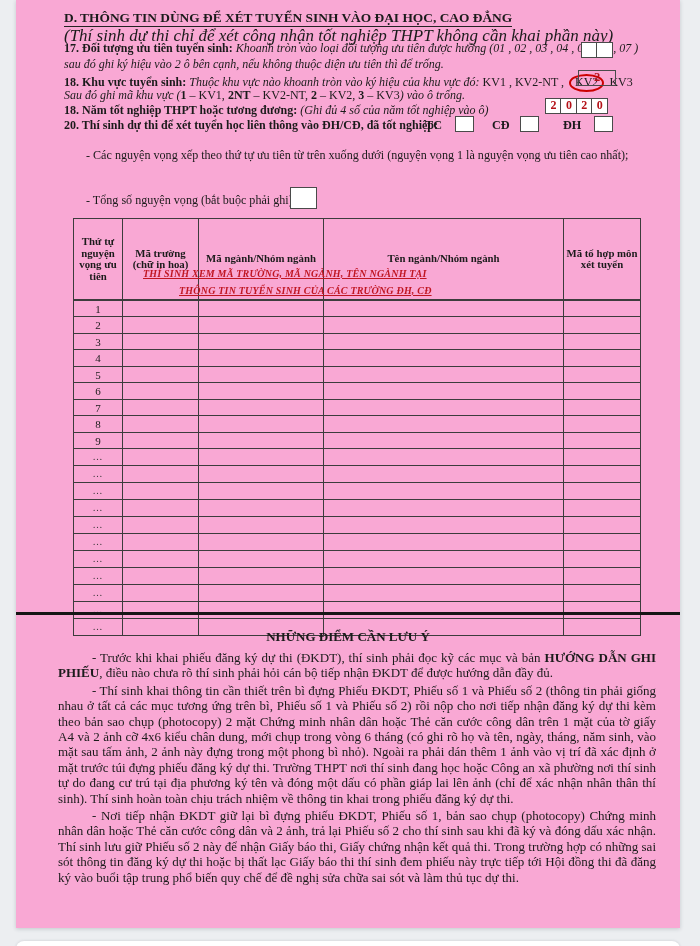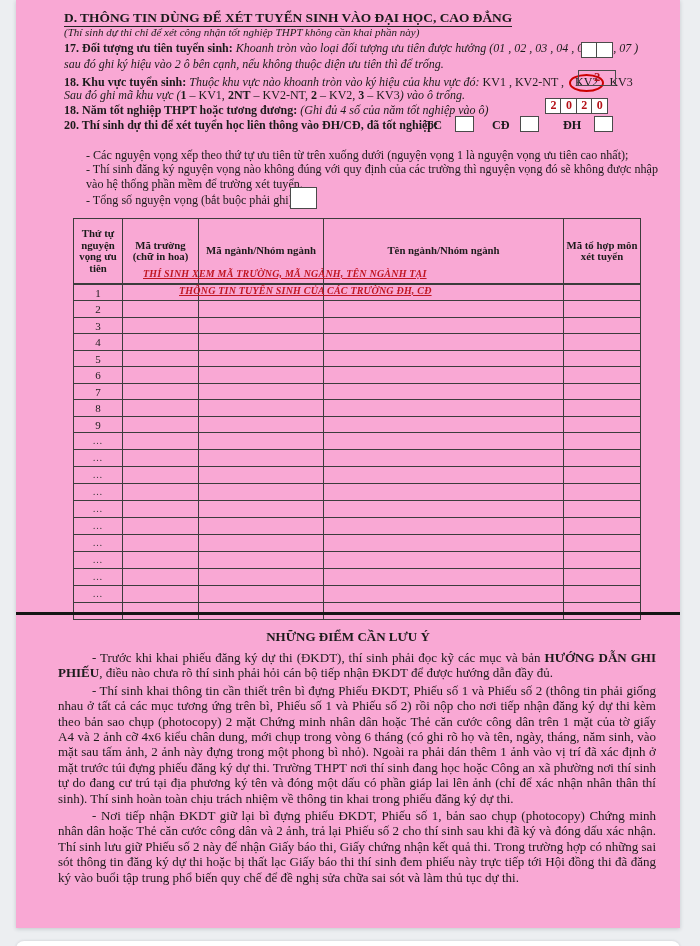--- a/index.html
+++ b/index.html
@@ -9,38 +9,38 @@
   .page { position:absolute; left:16px; top:0; width:664px; height:928px; background:#f9a8d4;
           box-shadow:0 1px 4px rgba(40,45,60,.20); }
   .next-page { position:absolute; left:16px; top:941px; width:664px; height:8px;
                background:#ffffff; border-radius:9px 9px 0 0; box-shadow:0 0 3px rgba(40,45,60,.18); }
   .abs { position:absolute; white-space:nowrap; }
   .t12 { font-size:12px; line-height:15px; }
   .seg-b { font-weight:bold; font-style:normal; }
   .seg-i { font-style:italic; }
   .seg-n { font-style:normal; }
   .d-title { font-size:13.4px; font-weight:bold; border-bottom:1px solid #222; padding-bottom:1px; }
-  .d-sub { font-size:11px; font-style:italic; }
+  .d-sub { font-size:17px; font-style:italic; }
   .kv-part { font-style:normal; }
   .kv2-circle { display:inline-block; border:2px solid #cc0000; border-radius:50%;
                 padding:1px 4px 2px 4px; margin:2px 2px; line-height:11px; }
   .cellbox { display:inline-block; width:17px; height:16px; border:1.6px solid #4a4a4a;
              background:#fff; vertical-align:middle; text-align:center;
              font-weight:bold; font-size:12px; line-height:13px; color:#b41118; }
   .cellbox + .cellbox { margin-left:-1.6px; }
   .widebox { display:inline-block; width:38px; height:16px; border:1.6px solid #4a4a4a;
              text-align:center; font-weight:bold; font-size:12.5px; line-height:13px; color:#b41118; }
   .sumbox { position:absolute; width:27px; height:22px; border:1.4px solid #4a4a4a; background:#fff; }
   .opt-label { font-weight:bold; font-size:12.2px; }
   .bullet { font-size:12.1px; line-height:14.8px; }
   .wrap2 { white-space:normal; text-align:justify; }
   table.nv { position:absolute; left:57px; top:218px; width:567px; border-collapse:collapse; table-layout:fixed; }
   table.nv th, table.nv td { border:1px solid #3c3c3c; padding:0; text-align:center; overflow:hidden; }
   table.nv th { font-size:10.8px; line-height:11.6px; font-weight:bold; height:48px;
-                border-bottom:2.5px solid #3c3c3c; padding:9px 2px; }
+                border-bottom:2.5px solid #3c3c3c; padding:17px 2px; }
   table.nv td { font-size:11px; height:16.5px; line-height:12px; }
   table.nv tr.dots td { height:17px; font-size:10px; letter-spacing:1px; color:#333; }
   .overlay-red { position:absolute; left:127px; font-weight:bold; font-size:10px; color:#c01622;
                  text-decoration:underline; letter-spacing:.2px; white-space:nowrap;font-style:italic; }
   .sep { position:absolute; left:0; right:0; top:612px; height:3px; background:#161616; }
   .notes-title { position:absolute; left:0; right:0; top:629px; text-align:center;
                  font-weight:bold; font-size:13px; }
   .notes { position:absolute; left:42px; top:650px; width:598px; font-size:13px;
            line-height:15.4px; text-align:justify; }
   .notes p { text-indent:34px; margin-bottom:2px; }
@@ -82,21 +82,20 @@
 
     <div class="abs t12 seg-b" style="left:48px; top:118px;">20. Thí sinh dự thi để xét tuyển học liên thông vào ĐH/CĐ, đã tốt nghiệp:</div>
     <span class="abs opt-label" style="left:409px; top:118px;">TC</span>
     <span class="abs cellbox" style="left:439px; top:116px; width:19px;"></span>
     <span class="abs opt-label" style="left:476px; top:118px;">CĐ</span>
     <span class="abs cellbox" style="left:504px; top:116px; width:19px;"></span>
     <span class="abs opt-label" style="left:547px; top:118px;">ĐH</span>
     <span class="abs cellbox" style="left:578px; top:116px; width:19px;"></span>
 
     <div class="abs bullet" style="left:70px; top:148px;">- Các nguyện vọng xếp theo thứ tự ưu tiên từ trên xuống dưới (nguyện vọng 1 là nguyện vọng ưu tiên cao nhất);</div>
-    <div class="abs bullet wrap2" style="left:70px; top:162px; width:572px;">- Thí sinh đăng ký nguyện vọng nào không đúng với quy định của các trường thì nguyện vọng đó sẽ không được nhập vào hệ thống phần mềm để trường xét tuyển.</div>
     <div class="abs bullet" style="left:70px; top:193px;">- Tổng số nguyện vọng (bắt buộc phải ghi):</div>
     <span class="sumbox" style="left:274px; top:187px;"></span>
 
     <table class="nv">
       <colgroup>
           <col style="width: 49px;">
           <col style="width: 76px;">
           <col style="width: 125px;">
           <col style="width: 240px;">
           <col style="width: 77px;">

